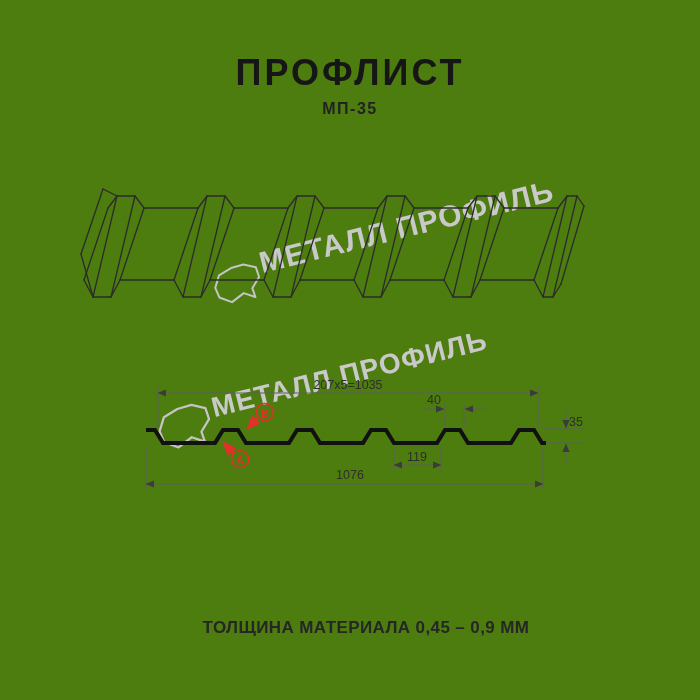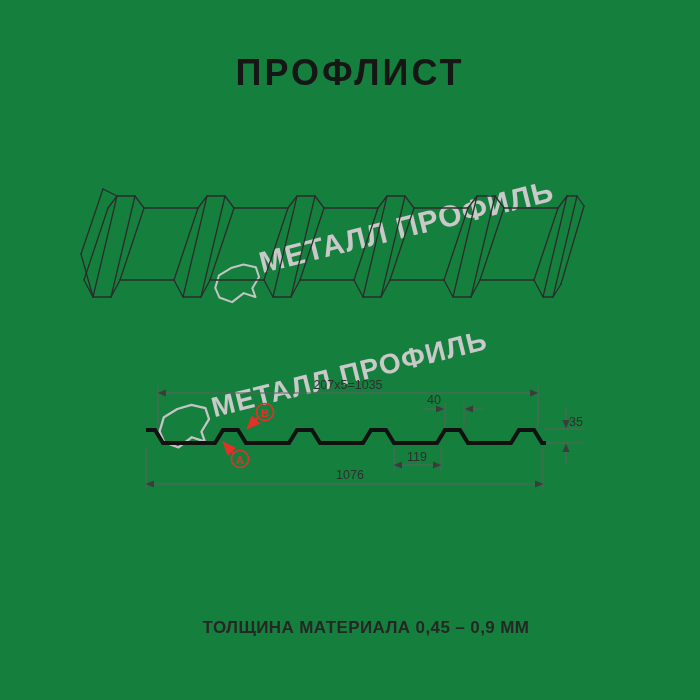--- a/index.html
+++ b/index.html
@@ -1,16 +1,16 @@
 <!DOCTYPE html>
 <html><head>
 <meta charset="utf-8">
 <style>
   html,body{margin:0;padding:0;background:#fff;}
-  .page{position:relative;width:700px;height:700px;background:#15803d;overflow:hidden;
+  .page{position:relative;width:700px;height:700px;background:#4d7c0f;overflow:hidden;
         font-family:"Liberation Sans",sans-serif;}
   .title{position:absolute;left:0;top:52px;width:700px;text-align:center;
          font-size:36px;font-weight:bold;letter-spacing:3px;color:#161616;z-index:5;}
   .subtitle{position:absolute;left:0;top:100px;width:700px;text-align:center;
          font-size:16px;font-weight:600;letter-spacing:1.5px;color:#222;z-index:5;}
   .footer{position:absolute;left:16px;top:618px;width:700px;text-align:center;
          font-size:17px;font-weight:600;letter-spacing:.4px;color:#262626;z-index:5;}
   .wm{position:absolute;z-index:1;color:#c9c9c9;font-weight:bold;white-space:nowrap;}
   .wm .wm-text{display:inline-block;transform-origin:left bottom;}
   .wm1{left:264px;top:246px;font-size:30px;letter-spacing:1px;}
@@ -28,20 +28,21 @@
   .red{stroke-width:1.6;fill:none;}
   .redtxt{font-family:"Liberation Sans",sans-serif;font-size:11px;font-weight:bold;}
   .logo-path{fill:none;stroke:#c4c4c4;stroke-width:2.2;stroke-linejoin:round;}
 </style>
 </head>
 <body>
 
 <div class="page">
 
   <div class="title">ПРОФЛИСТ</div>
+  <div class="subtitle">МП-35</div>
 
   <svg class="wm-logo wm-logo1" width="56" height="44" viewBox="0 0 60 48">
     <path class="logo-path" d="M7,25 L13,12 L27,6 L41,4 L54,9 L56,20 L47,31 L49,41 L37,35 L23,43 L10,36 Z"></path>
   </svg>
   <div class="wm wm1">
     <span class="wm-text">МЕТАЛЛ ПРОФИЛЬ</span>
   </div>
 
   <svg class="wm-logo wm-logo2" width="62" height="50" viewBox="0 0 60 48">
     <path class="logo-path" d="M7,25 L13,12 L27,6 L41,4 L54,9 L56,20 L47,31 L49,41 L37,35 L23,43 L10,36 Z"></path>

